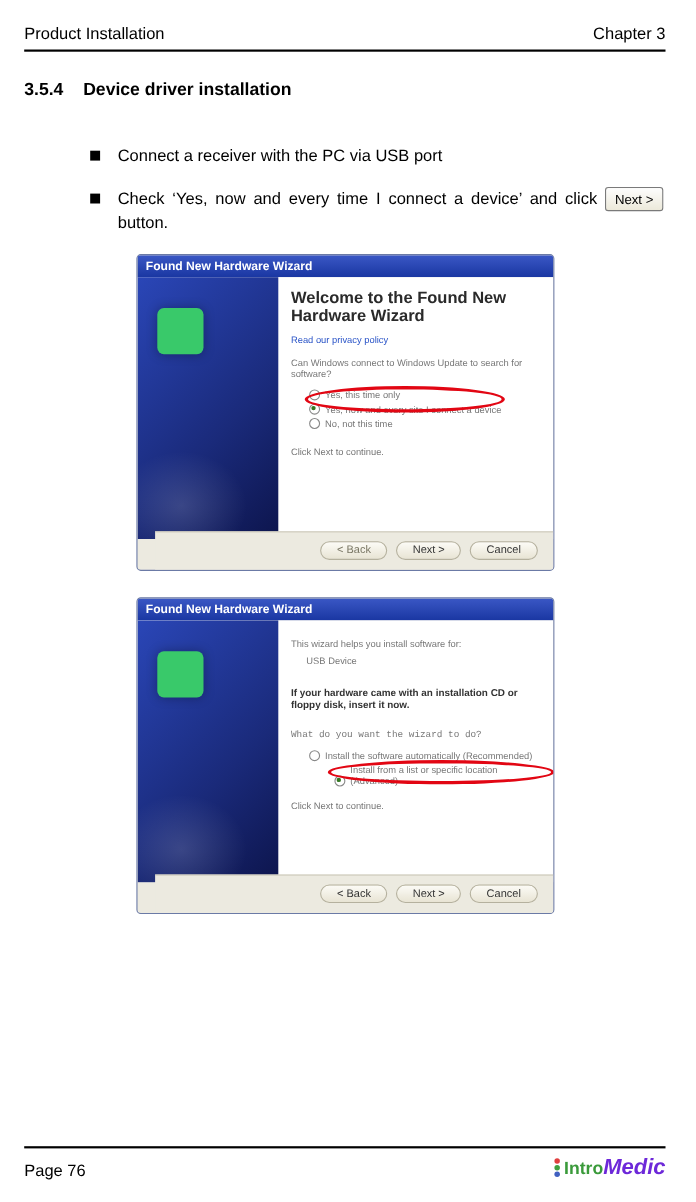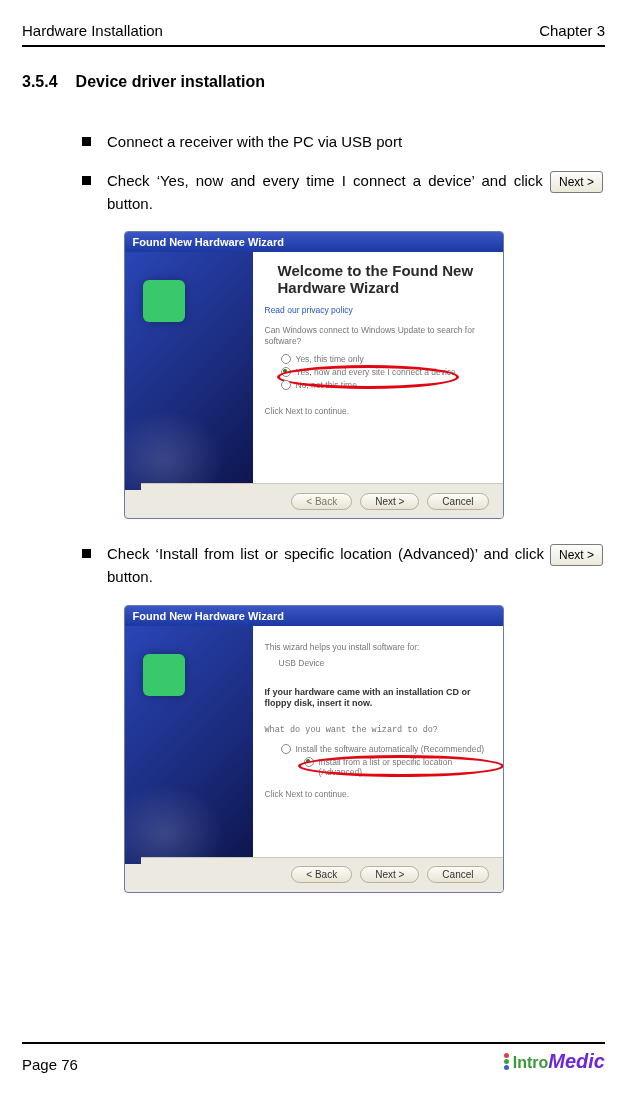--- a/index.html
+++ b/index.html
@@ -123,28 +123,27 @@
     padding: 10px 12px 4px 12px;
     font-size: 9px;
     color: #555;
   }
   .wz-heading {
     color: #2a2a2a;
     font-weight: bold;
     font-size: 15px;
     line-height: 1.15;
     margin-bottom: 8px;
-    margin-left: 13px;
   }
   .wz-sm { font-size: 8.5px; line-height: 1.25; margin-bottom: 6px; color:#777;}
   .wz-link { color: #2a54c7;}
   .wz-radio-group { margin-top: 8px; padding-left: 16px; }
   .wz-radio {
     display: flex;
-    align-items: flex-start;
+    align-items: flex-end;
     gap: 5px;
     font-size: 8.5px;
     margin-bottom: 3px;
     color:#777;
   }
   .wz-radio .dot {
     width: 8px; height: 8px;
     border: 1px solid #888;
     border-radius: 50%;
     background: #fff;
@@ -223,21 +222,21 @@
   .wz2 .wz-radio-group .red-ring {
     width: 200px; height: 16px;
     transform: translate(-6px,-2px);
   }
 </style>
 </head>
 <body>
 
 <div class="page">
   <div class="top-row">
-    <span>Hardware Installation</span>
+    <span>Product Installation</span>
     <span>Chapter 3</span>
   </div>
   <hr class="hr-top">
 
   <div class="section-head">
     <span>3.5.4</span>
     <span>Device driver installation</span>
   </div>
 
   <div class="bullets">
@@ -287,30 +286,20 @@
         </div>
       </div>
       <div class="wz-foot">
         <span class="wz-btn">&lt; Back</span>
         <span class="wz-btn enabled">Next &gt;</span>
         <span class="wz-btn enabled">Cancel</span>
       </div>
     </div>
   </div>
 
-  <div class="bullets" style="margin-top:0;">
-    <div class="b-item">
-      <div class="b-marker"></div>
-      <div class="b-text">
-        <span>Check ‘Install from list or specific location (Advanced)’ and click</span>
-        <span class="next-btn">Next &gt;</span>
-        <span> button.</span>
-      </div>
-    </div>
-  </div>
 
   <div class="wizard-wrap">
     <div class="wizard wz2">
       <div class="wz-title">Found New Hardware Wizard</div>
       <div class="wz-body">
         <div class="wz-left">
           <div class="wz-left-chip"></div>
           <div class="wz-left-blob"></div>
         </div>
         <div class="wz-right">

